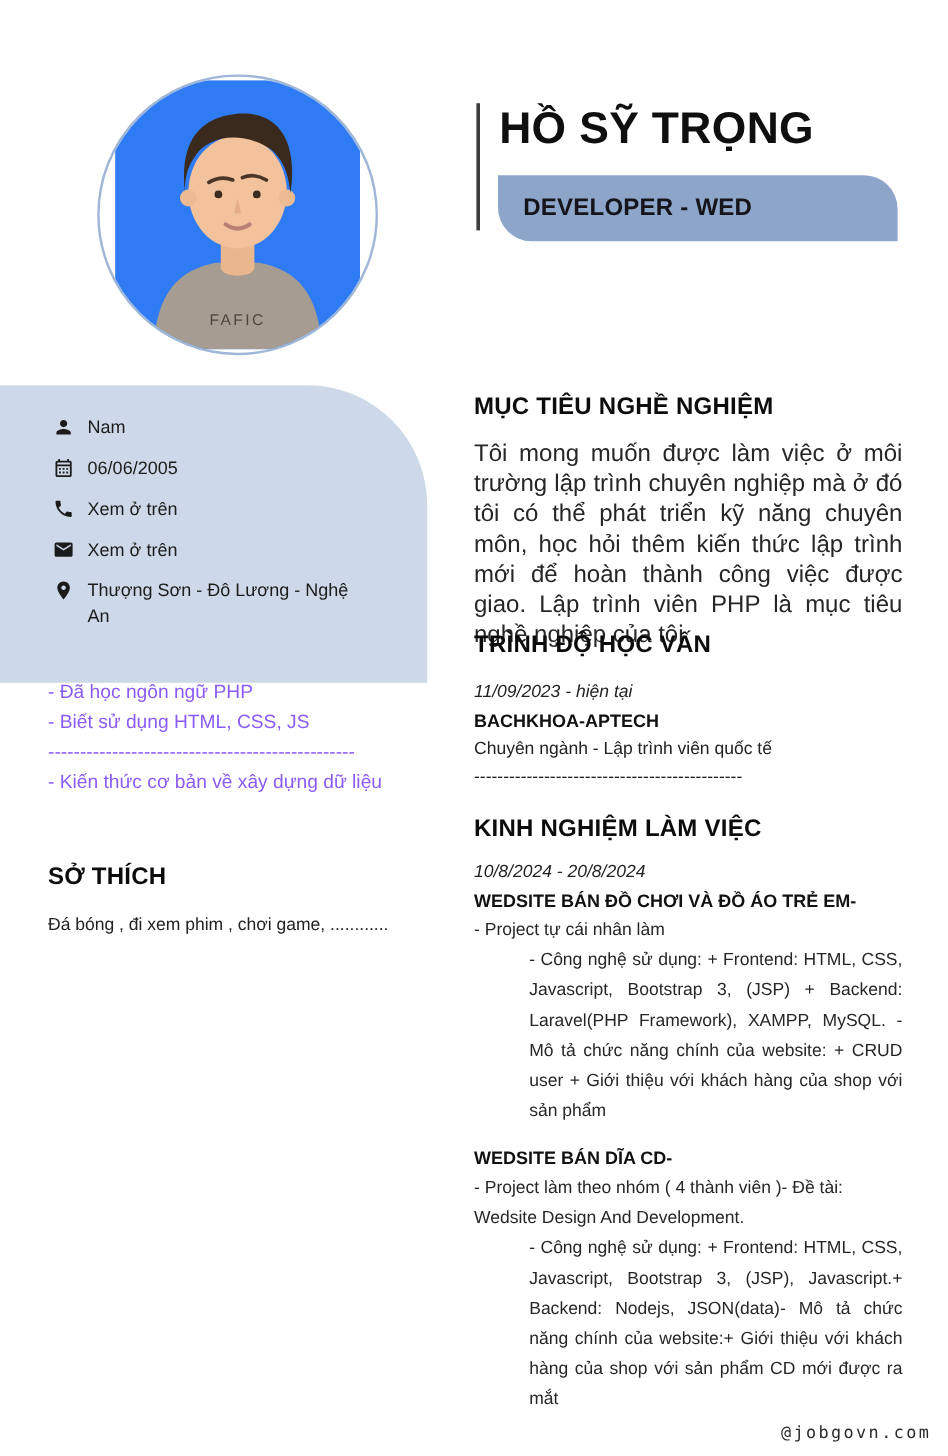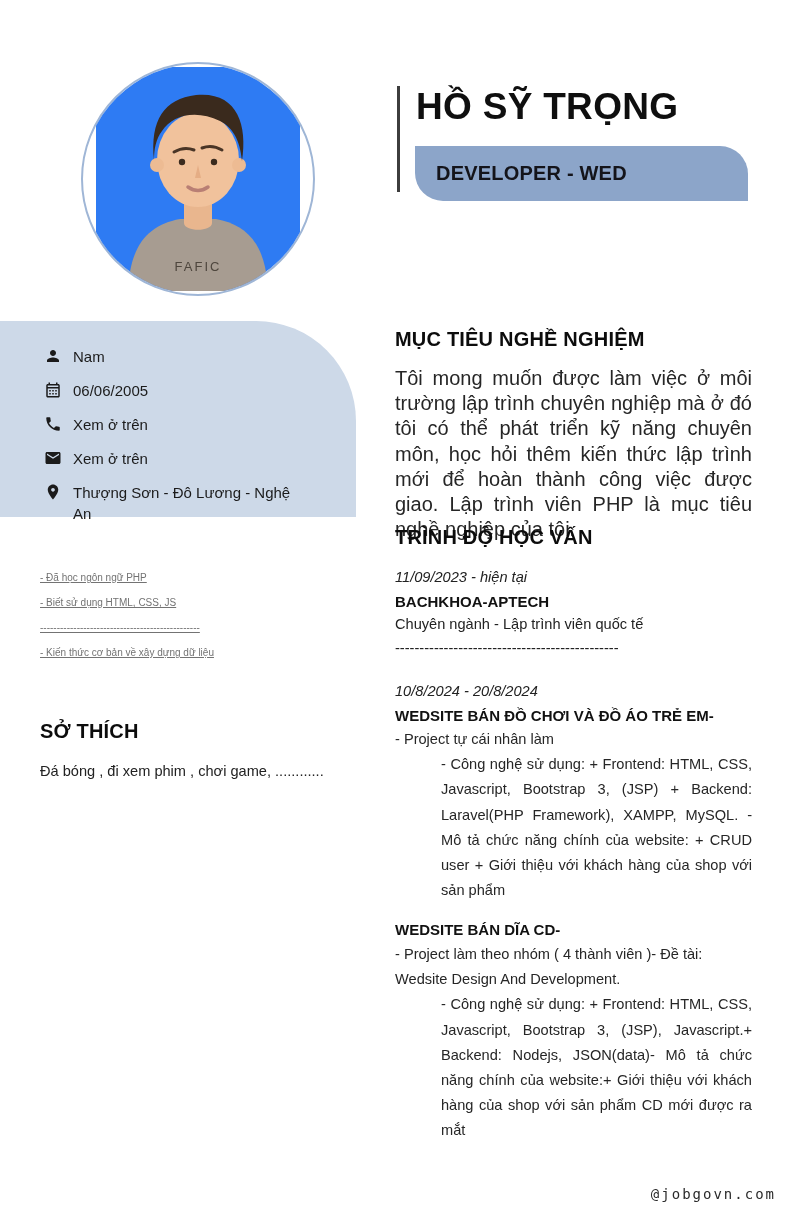--- a/index.html
+++ b/index.html
@@ -20,32 +20,32 @@
   .accent-bar{ position:absolute; left:397px; top:86px; width:3px; height:106px; background:#3d3d3d; }
   .name{ position:absolute; left:416px; top:84px; font-size:37px; font-weight:700; color:#0f0f0f; line-height:46px; letter-spacing:0.3px; }
   .banner{
     position:absolute; left:415px; top:146px; width:333px; height:55px;
     background:#8ca5c9; border-radius:0 28px 0 28px;
     display:flex; align-items:center; padding-left:21px;
   }
   .banner-text{ font-size:20px; font-weight:700; color:#14141a; letter-spacing:0.2px; }
   
   .contact-card{
-    position:absolute; left:0; top:321px; width:356px; height:196px;
+    position:absolute; left:0; top:321px; width:356px; height:248px;
     background:#cdd9e8; border-radius:0 100px 0 0; padding:25px 0 0 44px;
   }
   .c-row{ display:flex; align-items:flex-start; margin-bottom:13px; }
   .c-icon{ width:18px; height:18px; margin:1px 11px 0 0; flex:0 0 auto; }
   .c-icon svg{ display:block; width:18px; height:18px; fill:#1b1b1b; }
   .c-text{ font-size:15px; line-height:21px; color:#1b1b1b; max-width:222px; }
   
   .section-title{ font-size:20px; font-weight:700; color:#0c0c0c; letter-spacing:0.2px; }
   .skills{ position:absolute; left:40px; top:565px; width:322px; }
   .skills .section-title{ margin-bottom:15px; }
-  .skill-line{ font-size:10px; line-height:25px; color:#737373;text-decoration:underline; }
+  .skill-line{ font-size:16px; line-height:25px; color:#8b5cf6; }
   .hobbies{ position:absolute; left:40px; top:720px; width:330px; }
   .hobbies .section-title{ margin-bottom:16px; }
   .hobby-text{ font-size:14.6px; line-height:25px; color:#222; }
   .objective{ position:absolute; left:395px; top:328px; width:357px; }
   .objective .section-title{ margin-bottom:15px; }
   .para{ font-size:20px; line-height:25.2px; text-align:justify; color:#262626; }
   .education{ position:absolute; left:395px; top:526px; width:357px; }
   .education .section-title{ margin-bottom:17px; }
   .edu-line{ font-size:14.6px; line-height:23.5px; color:#222; }
   .italic{ font-style:italic; }
@@ -156,20 +156,21 @@
 
   <div class="education">
     <div class="section-title">TRÌNH ĐỘ HỌC VẤN</div>
     <div class="edu-line italic">11/09/2023 - hiện tại</div>
     <div class="edu-line bold">BACHKHOA-APTECH</div>
     <div class="edu-line">Chuyên ngành - Lập trình viên quốc tế</div>
     <div class="edu-line">----------------------------------------------</div>
   </div>
 
   <div class="experience">
+    <div class="section-title">KINH NGHIỆM LÀM VIỆC</div>
     <div class="entry">
       <div class="entry-period">10/8/2024 - 20/8/2024</div>
       <div class="entry-title">WEDSITE BÁN ĐỒ CHƠI VÀ ĐỒ ÁO TRẺ EM-</div>
       <div class="entry-project">- Project tự cái nhân làm</div>
       <div class="entry-desc">- Công nghệ sử dụng: + Frontend: HTML, CSS, Javascript, Bootstrap 3, (JSP) + Backend: Laravel(PHP Framework), XAMPP, MySQL. - Mô tả chức năng chính của website: + CRUD user + Giới thiệu với khách hàng của shop với sản phẩm</div>
     </div>
     <div class="entry">
       <div class="entry-title">WEDSITE BÁN DĨA CD-</div>
       <div class="entry-project">- Project làm theo nhóm ( 4 thành viên )- Đề tài: Wedsite Design And Development.</div>
       <div class="entry-desc">- Công nghệ sử dụng: + Frontend: HTML, CSS, Javascript, Bootstrap 3, (JSP), Javascript.+ Backend: Nodejs, JSON(data)- Mô tả chức năng chính của website:+ Giới thiệu với khách hàng của shop với sản phẩm CD mới được ra mắt</div>

